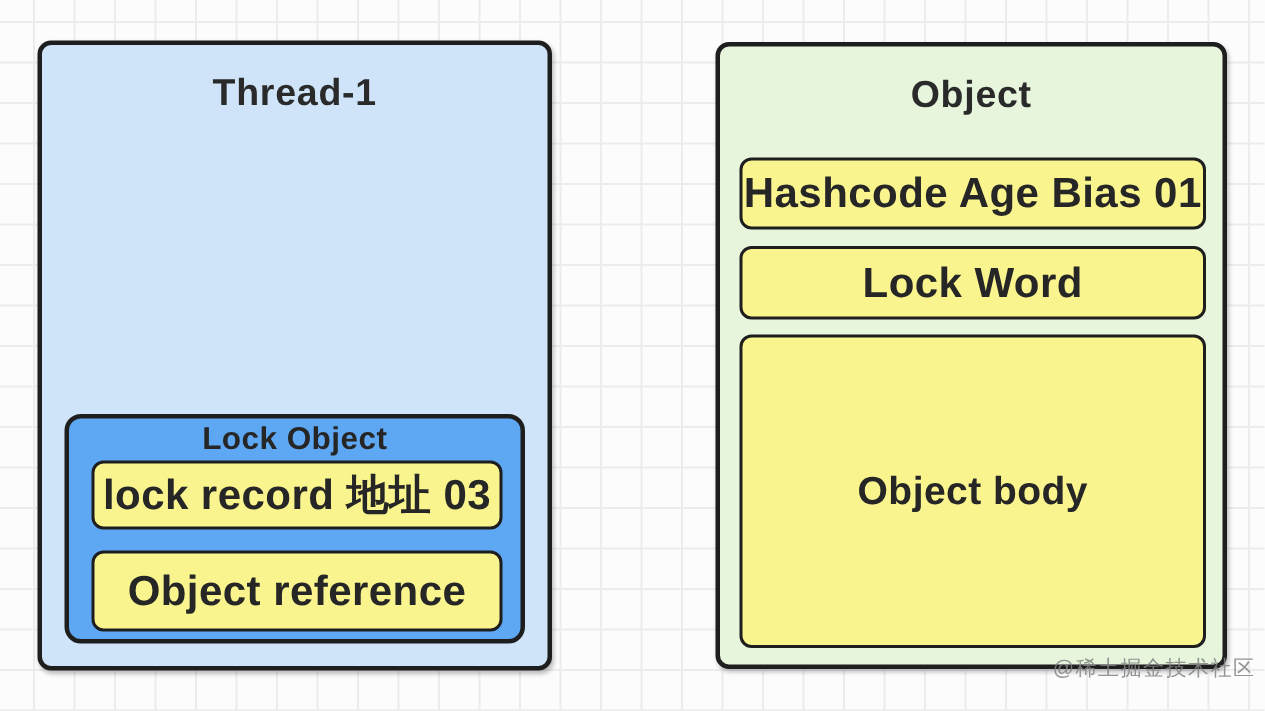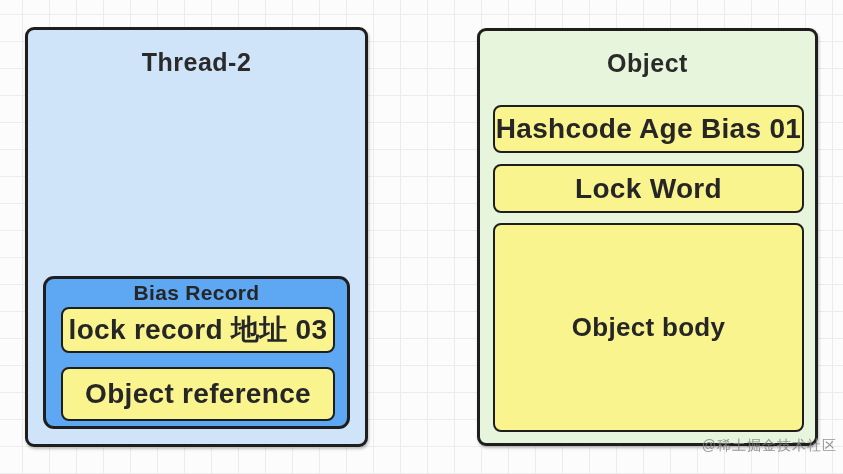--- a/index.html
+++ b/index.html
@@ -107,24 +107,24 @@
     color: rgba(130,130,130,0.85);
     letter-spacing: 1px;
   }
 </style>
 </head>
 <body>
 
 <div class="stage">
 
   <div class="box thread-box">
-    <div class="box-title">Thread-2</div>
+    <div class="box-title">Thread-1</div>
 
     <div class="lock-record">
-      <div class="lr-title">Bias Record</div>
+      <div class="lr-title">Lock Object</div>
       <div class="cell lr-cell-1">lock record 地址 03</div>
       <div class="cell lr-cell-2">Object reference</div>
     </div>
   </div>
 
   <div class="box object-box">
     <div class="box-title">Object</div>
     <div class="cell obj-cell-1">Hashcode Age Bias 01</div>
     <div class="cell obj-cell-2">Lock Word</div>
     <div class="cell obj-cell-3">Object body</div>

